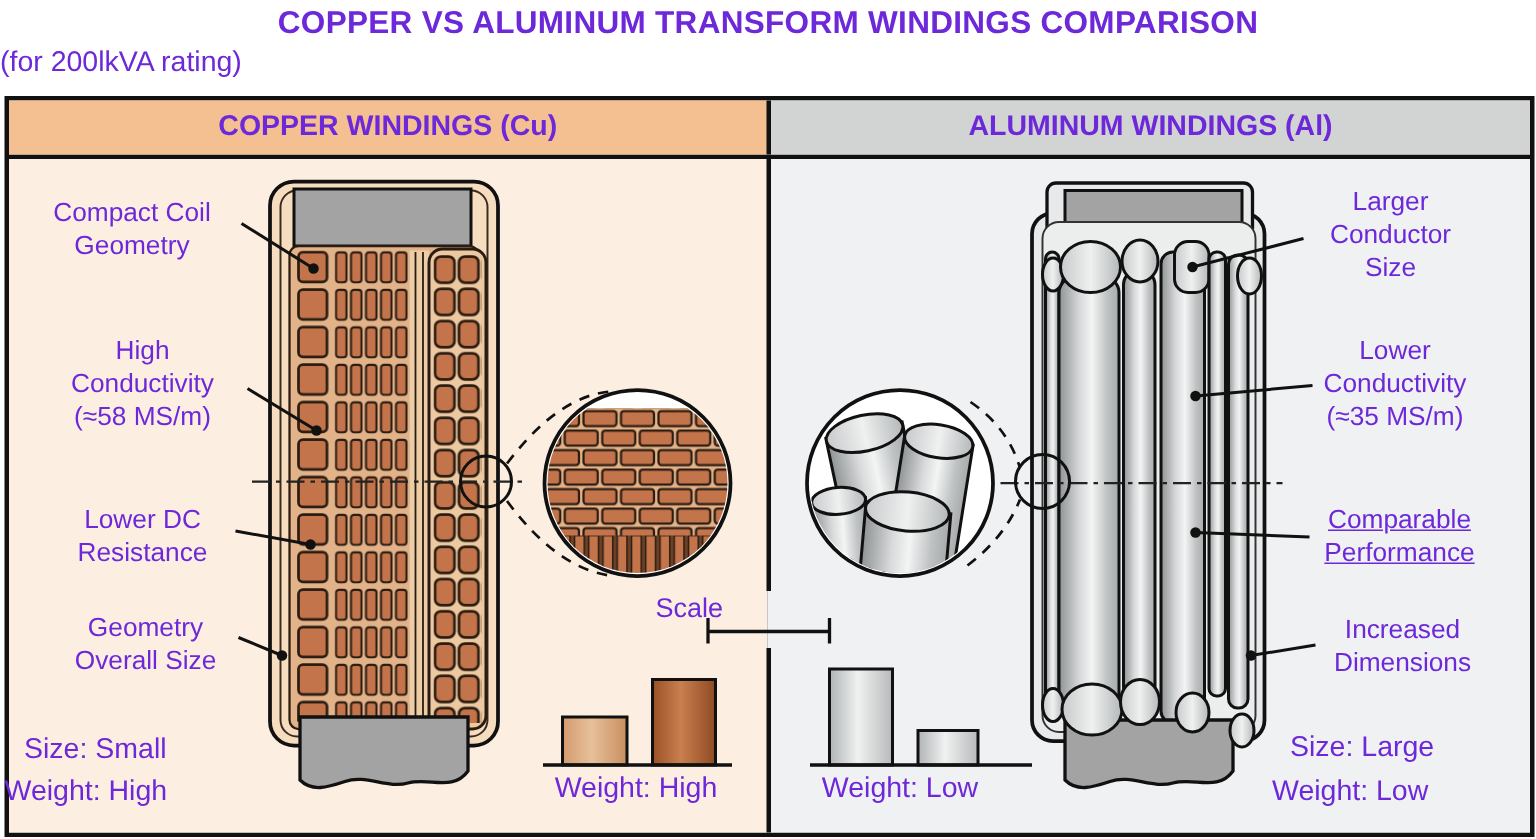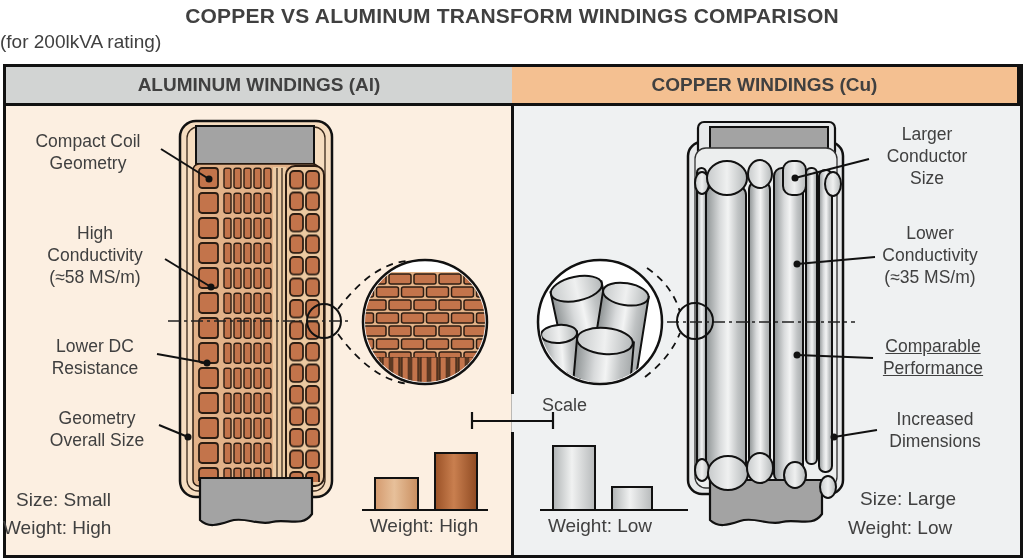--- a/index.html
+++ b/index.html
@@ -1,46 +1,46 @@
 <!DOCTYPE html>
 <html><head>
 <meta charset="utf-8">
 <style>
   html,body{margin:0;padding:0;background:#fff;}
   #stage{position:relative;width:1024px;height:559px;background:#fff;overflow:hidden;
-         font-family:"Liberation Sans",sans-serif;color:#404040;}
+         font-family:"Liberation Sans",sans-serif;color:#6d28d9;}
   .abs{position:absolute;}
   #page-title{top:4px;left:0;width:1024px;text-align:center;font-size:21px;font-weight:bold;letter-spacing:.2px;}
   #page-subtitle{top:31px;left:0;width:1024px;text-align:left;font-size:19px;}
   #main-box{left:3px;top:64px;width:1014px;height:488px;border:3px solid #111;}
   #header-row{position:absolute;left:0;top:0;width:100%;height:36px;border-bottom:3px solid #111;display:flex;}
   .hcell{display:flex;align-items:center;justify-content:center;font-weight:bold;font-size:19px;}
   #header-cu{width:505px;background:#f4c091;border-right:3px solid #111;}
   #header-al{flex:1;background:#d2d4d3;}
   #body-row{position:absolute;left:0;top:39px;width:100%;height:449px;display:flex;}
   #panel-cu{width:505px;background:#fcefe1;border-right:3px solid #111;}
   #panel-al{flex:1;background:#eff1f2;}
   #gfx{left:0;top:0;width:1024px;height:559px;pointer-events:none;}
   .ann{position:absolute;width:150px;text-align:center;font-size:17.5px;line-height:22px;white-space:pre-line;}
   .kv{position:absolute;width:160px;text-align:left;font-size:19px;line-height:24px;white-space:pre-line;}
   .cap{position:absolute;width:150px;text-align:center;font-size:19px;}
-  #scale-label{position:absolute;left:437px;top:395px;width:150px;text-align:right;font-size:18px;}
+  #scale-label{position:absolute;left:437px;top:395px;width:150px;text-align:left;font-size:18px;}
 </style>
 </head>
 <body>
 
 <div id="stage">
 
   <div class="abs" id="page-title">COPPER VS ALUMINUM TRANSFORM WINDINGS COMPARISON</div>
   <div class="abs" id="page-subtitle">(for 200lkVA rating)</div>
 
   <div class="abs" id="main-box">
     <div id="header-row">
+      <div class="hcell" id="header-cu">COPPER WINDINGS (Cu)</div>
       <div class="hcell" id="header-al">ALUMINUM WINDINGS (Al)</div>
-      <div class="hcell" id="header-cu">COPPER WINDINGS (Cu)</div>
     </div>
     <div id="body-row">
       <div id="panel-cu"></div>
       <div id="panel-al"></div>
     </div>
   </div>
 
   <svg class="abs" id="gfx" viewBox="0 0 1024 559">
     <defs>
       <linearGradient id="gAl" x1="0" y1="0" x2="1" y2="0">

